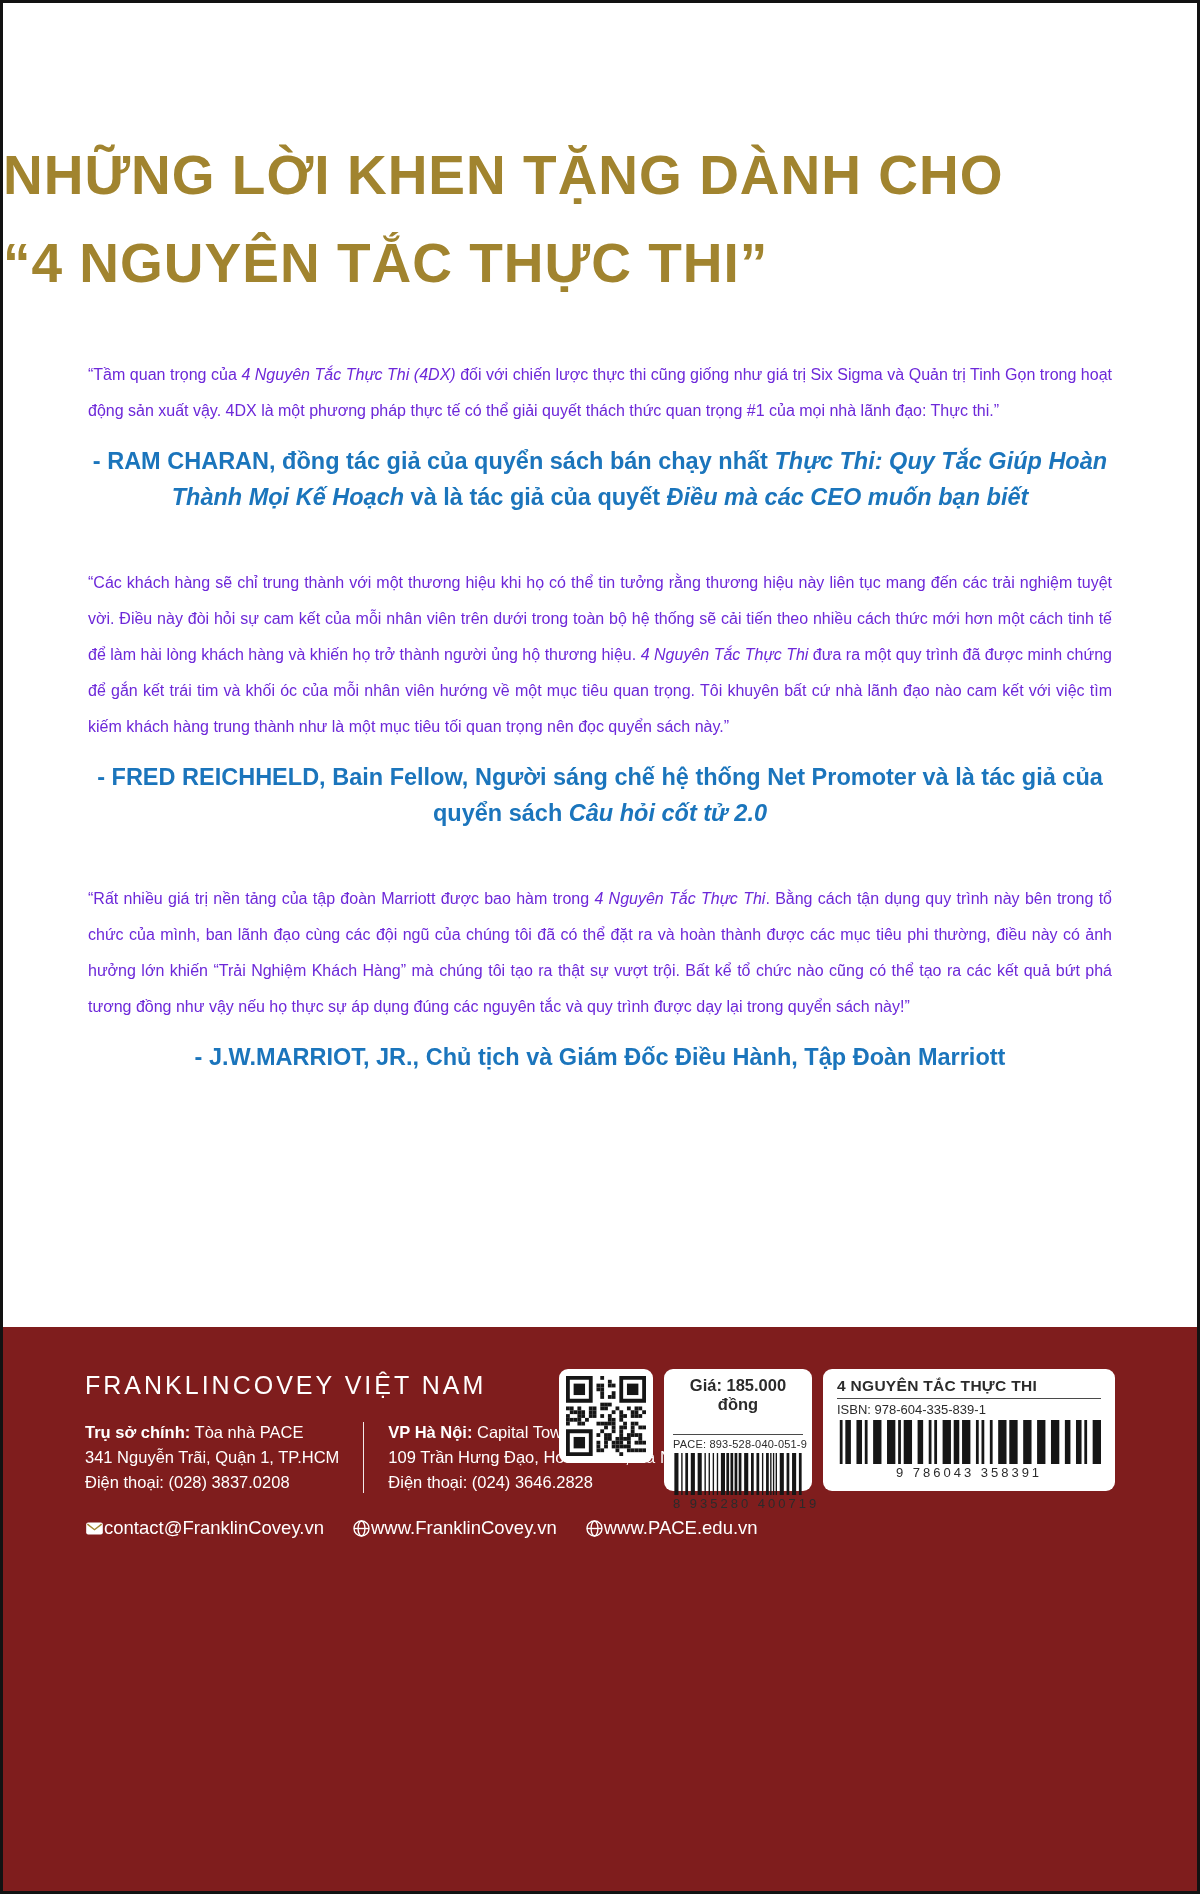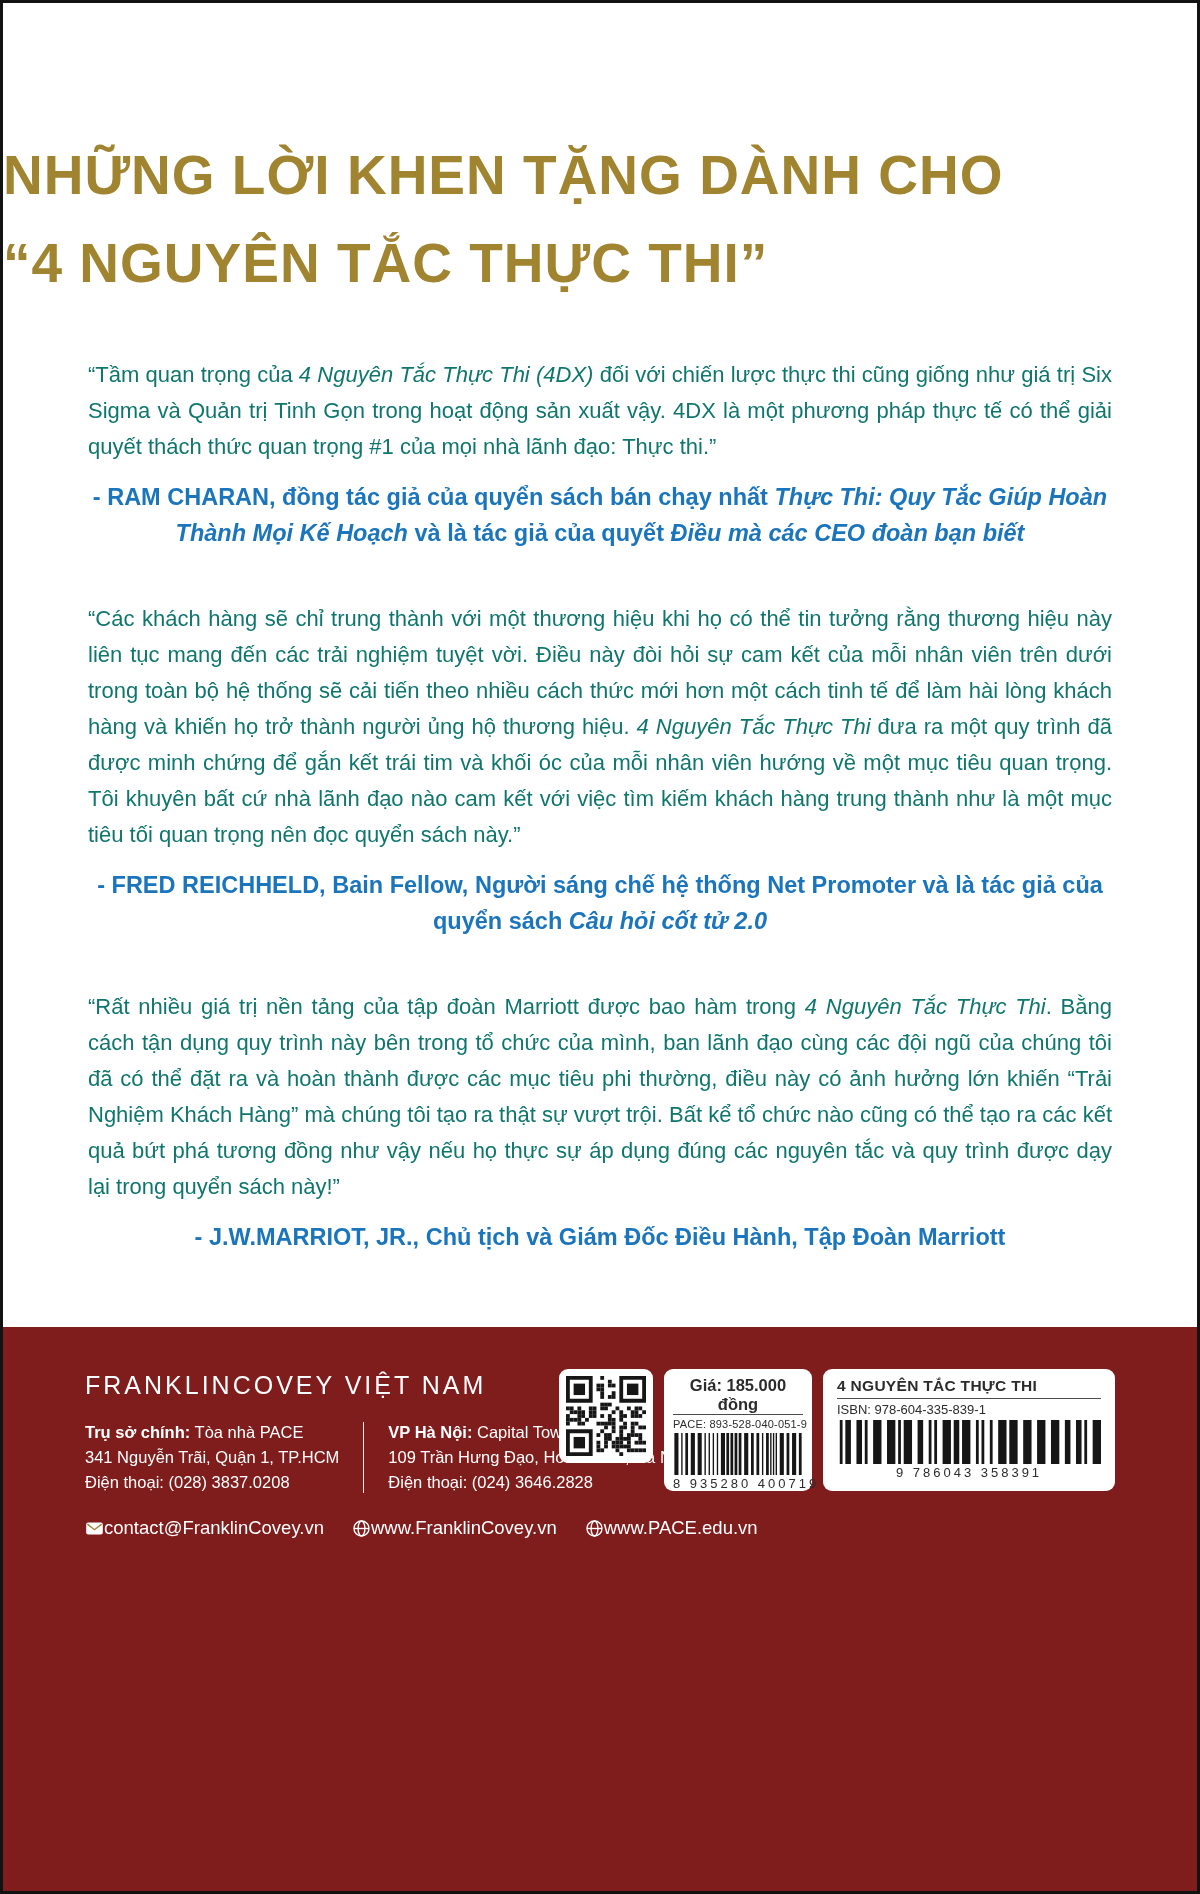--- a/index.html
+++ b/index.html
@@ -4,41 +4,41 @@
 <style>
   *{box-sizing:border-box;margin:0;padding:0}
   html,body{background:#ffffff}
   body{width:1200px;height:1894px;margin:0;font-family:"Liberation Sans",sans-serif}
   .page{width:1200px;height:1894px;position:relative;background:#fff;border:3px solid #121212;overflow:hidden}
 
   .title{margin-top:128px;text-align:left;font-weight:700;font-size:55px;line-height:1.6;
          color:#A1842F;letter-spacing:1px}
 
   .content{padding:0 85px}
-  p.quote{margin-top:50px;font-size:22px;line-height:36px;color:#0f766e;text-align:justify}
+  p.quote{margin-top:50px;font-size:16px;line-height:36px;color:#6d28d9;text-align:justify}
   .attribution{margin-top:14px;font-size:23.5px;line-height:36px;color:#1B75BC;text-align:center;font-weight:700}
   .it{font-style:italic}
 
   .footer{position:absolute;left:0;right:0;bottom:0;height:564px;background:#7f1d1d;color:#fff}
   .footer-inner{position:relative;height:100%;padding:44px 82px 0}
   .brand{font-size:25px;letter-spacing:3px;margin-bottom:20px;font-weight:400}
   .addresses{display:flex;align-items:stretch;margin-bottom:22px}
   .addr-col{font-size:16.5px;line-height:25px}
   .addr-col .lbl{font-weight:700}
   .addr-divider{width:1px;background:rgba(255,255,255,.9);margin:2px 24px}
   .contacts{display:flex;align-items:center;gap:28px;font-size:18.5px}
   .contact-item{display:flex;align-items:center;gap:0}
   .icon-16{width:19px;height:19px;display:block}
 
   .footer-right{position:absolute;top:42px;right:82px;display:flex;gap:11px;align-items:flex-start}
   .qr-box{width:94px;height:94px;background:#fff;border-radius:9px;padding:7px}
   .qr-box svg{width:100%;height:100%;display:block}
   .white-box{background:#fff;border-radius:9px;color:#2b2b2b}
   .price-box{width:148px;height:122px;padding:7px 9px 5px;text-align:center}
-  .price-main{font-size:16.5px;font-weight:700;padding-bottom:0;border-bottom:1px solid #4a4a4a}
+  .price-main{font-size:16.5px;font-weight:700;padding-bottom:20px;border-bottom:1px solid #4a4a4a}
   .pace-code{font-size:11px;margin-top:3px;letter-spacing:.2px;white-space:nowrap}
   .barcode{width:100%;height:42px;margin-top:3px}
   .barcode svg{width:100%;height:100%;display:block}
   .barcode-digits{font-size:13px;letter-spacing:3px;margin-top:1px;white-space:nowrap;text-align:center}
   .isbn-box{width:292px;height:122px;padding:8px 14px 5px;text-align:left}
   .isbn-title{font-size:15.5px;font-weight:700;letter-spacing:.3px;padding-bottom:3px;border-bottom:1px solid #4a4a4a}
   .isbn-code{font-size:13px;margin-top:3px}
   .isbn-box .barcode{height:44px}
 </style>
 </head>
@@ -46,21 +46,21 @@
 
 <div class="page">
 
   <header class="title">
     <div>NHỮNG LỜI KHEN TẶNG DÀNH CHO</div>
     <div>“4 NGUYÊN TẮC THỰC THI”</div>
   </header>
 
   <section class="content">
     <p class="quote"><span>“Tầm quan trọng của </span><span class="it">4 Nguyên Tắc Thực Thi (4DX)</span><span> đối với chiến lược thực thi cũng giống như giá trị Six Sigma và Quản trị Tinh Gọn trong hoạt động sản xuất vậy. 4DX là một phương pháp thực tế có thể giải quyết thách thức quan trọng #1 của mọi nhà lãnh đạo: Thực thi.”</span></p>
-    <p class="attribution"><span>- RAM CHARAN, đồng tác giả của quyển sách bán chạy nhất </span><span class="it">Thực Thi: Quy Tắc Giúp Hoàn Thành Mọi Kế Hoạch</span><span> và là tác giả của quyết </span><span class="it">Điều mà các CEO đoàn bạn biết</span></p>
+    <p class="attribution"><span>- RAM CHARAN, đồng tác giả của quyển sách bán chạy nhất </span><span class="it">Thực Thi: Quy Tắc Giúp Hoàn Thành Mọi Kế Hoạch</span><span> và là tác giả của quyết </span><span class="it">Điều mà các CEO muốn bạn biết</span></p>
 
     <p class="quote"><span>“Các khách hàng sẽ chỉ trung thành với một thương hiệu khi họ có thể tin tưởng rằng thương hiệu này liên tục mang đến các trải nghiệm tuyệt vời. Điều này đòi hỏi sự cam kết của mỗi nhân viên trên dưới trong toàn bộ hệ thống sẽ cải tiến theo nhiều cách thức mới hơn một cách tinh tế để làm hài lòng khách hàng và khiến họ trở thành người ủng hộ thương hiệu. </span><span class="it">4 Nguyên Tắc Thực Thi</span><span> đưa ra một quy trình đã được minh chứng để gắn kết trái tim và khối óc của mỗi nhân viên hướng về một mục tiêu quan trọng. Tôi khuyên bất cứ nhà lãnh đạo nào cam kết với việc tìm kiếm khách hàng trung thành như là một mục tiêu tối quan trọng nên đọc quyển sách này.”</span></p>
     <p class="attribution"><span>- FRED REICHHELD, Bain Fellow, Người sáng chế hệ thống Net Promoter và là tác giả của quyển sách </span><span class="it">Câu hỏi cốt tử 2.0</span></p>
 
     <p class="quote"><span>“Rất nhiều giá trị nền tảng của tập đoàn Marriott được bao hàm trong </span><span class="it">4 Nguyên Tắc Thực Thi</span><span>. Bằng cách tận dụng quy trình này bên trong tổ chức của mình, ban lãnh đạo cùng các đội ngũ của chúng tôi đã có thể đặt ra và hoàn thành được các mục tiêu phi thường, điều này có ảnh hưởng lớn khiến “Trải Nghiệm Khách Hàng” mà chúng tôi tạo ra thật sự vượt trội. Bất kể tổ chức nào cũng có thể tạo ra các kết quả bứt phá tương đồng như vậy nếu họ thực sự áp dụng đúng các nguyên tắc và quy trình được dạy lại trong quyển sách này!”</span></p>
     <p class="attribution"><span>- J.W.MARRIOT, JR., Chủ tịch và Giám Đốc Điều Hành, Tập Đoàn Marriott</span></p>
   </section>
 
   <footer class="footer">
     <div class="footer-inner">

